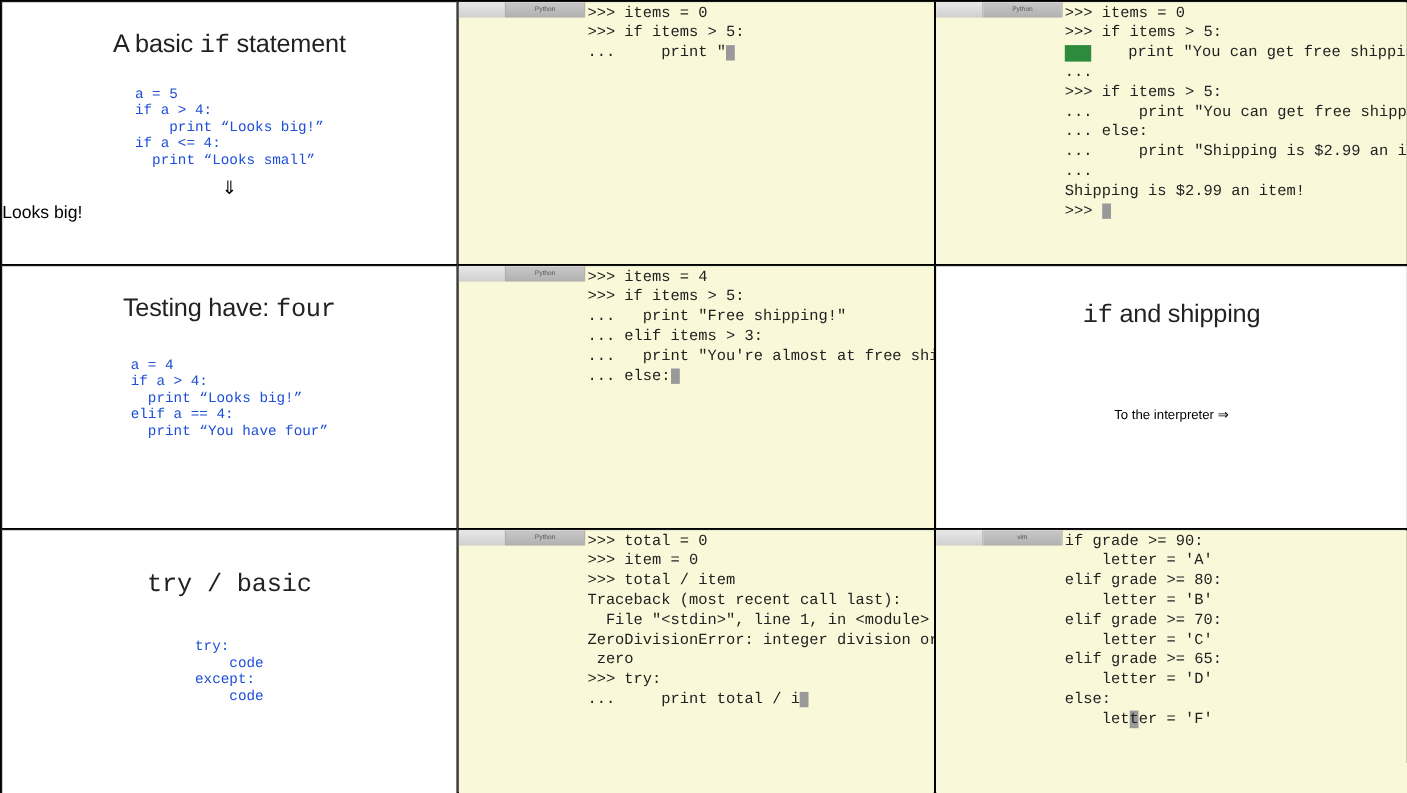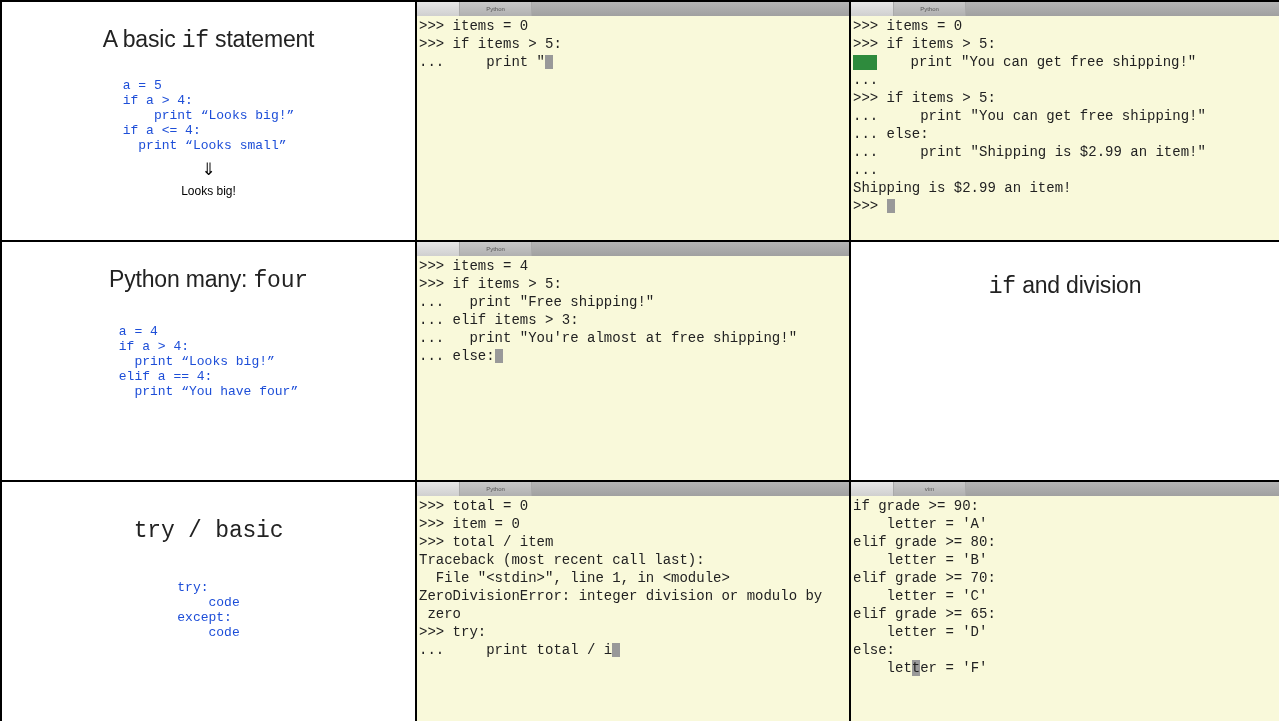--- a/index.html
+++ b/index.html
@@ -41,36 +41,36 @@
     display: inline-block;
   }
   .center-wrap { text-align: center; }
   .arrow-down {
     font-size: 17px;
     text-align: center;
     margin-top: 6px;
   }
   .output-text {
     font-family: "Gill Sans", "Helvetica Neue", Helvetica, Arial, sans-serif;
-    font-size: 12px;
-    text-align: center;
+    font-size: 16px;
+    text-align: left;
     margin-top: 4px;
   }
   .subcaption {
     font-family: "Gill Sans", "Helvetica Neue", Helvetica, Arial, sans-serif;
     font-size: 12px;
     text-align: center;
     margin-top: 70px;
   }
 
   
   .term {
     background: #f9f9da;
     width: 100%; height: 100%;
-    display: flex; flex-direction: column;
+    display: flex; 
   }
   .term-chrome {
     height: 14px;
     display: flex;
     align-items: stretch;
   }
   .term-chrome .bar-a { flex: 0 0 43px; background: linear-gradient(#e8e8e8,#cfcfcf); border-right:1px solid #aaa; }
   .term-chrome .bar-b { flex: 0 0 72px; background: linear-gradient(#c8c8c8,#b0b0b0); border-right:1px solid #aaa; position:relative; text-align:center; font-size:6px; line-height:14px; color:#555; font-family:"Helvetica Neue",Arial,sans-serif;}
   .term-chrome .bar-c { flex: 1; background: linear-gradient(#b5b5b5,#a0a0a0); }
   .term-body {
@@ -149,21 +149,21 @@
 ... else:
 ...     print "Shipping is $2.99 an item!"
 ... 
 Shipping is $2.99 an item!
 &gt;&gt;&gt; </span><span class="cursor"></span></div>
     </div>
   </div>
 
   <div class="cell">
     <h2 class="slide-title">
-      <span>Python many: </span><span class="mono">four</span>
+      <span>Testing have: </span><span class="mono">four</span>
     </h2>
     <div class="center-wrap">
       <pre class="code-block" style="margin-top:30px">a = 4
 if a &gt; 4:
   print “Looks big!”
 elif a == 4:
   print “You have four”</pre>
     </div>
   </div>
 
@@ -178,22 +178,23 @@
 &gt;&gt;&gt; if items &gt; 5:
 ...   print "Free shipping!"
 ... elif items &gt; 3:
 ...   print "You're almost at free shipping!"
 ... else:</span><span class="cursor"></span></div>
     </div>
   </div>
 
   <div class="cell">
     <h2 class="slide-title" style="margin-top:30px">
-      <span class="mono">if</span><span> and division</span>
-    </h2>
+      <span class="mono">if</span><span> and shipping</span>
+    </h2>
+    <div class="subcaption">To the interpreter ⇒</div>
   </div>
 
   <div class="cell">
     <h2 class="slide-title" style="margin-top:34px">
       <span class="mono">try / basic</span>
     </h2>
     <div class="center-wrap">
       <pre class="code-block" style="margin-top:36px">try:
     code
 except:

